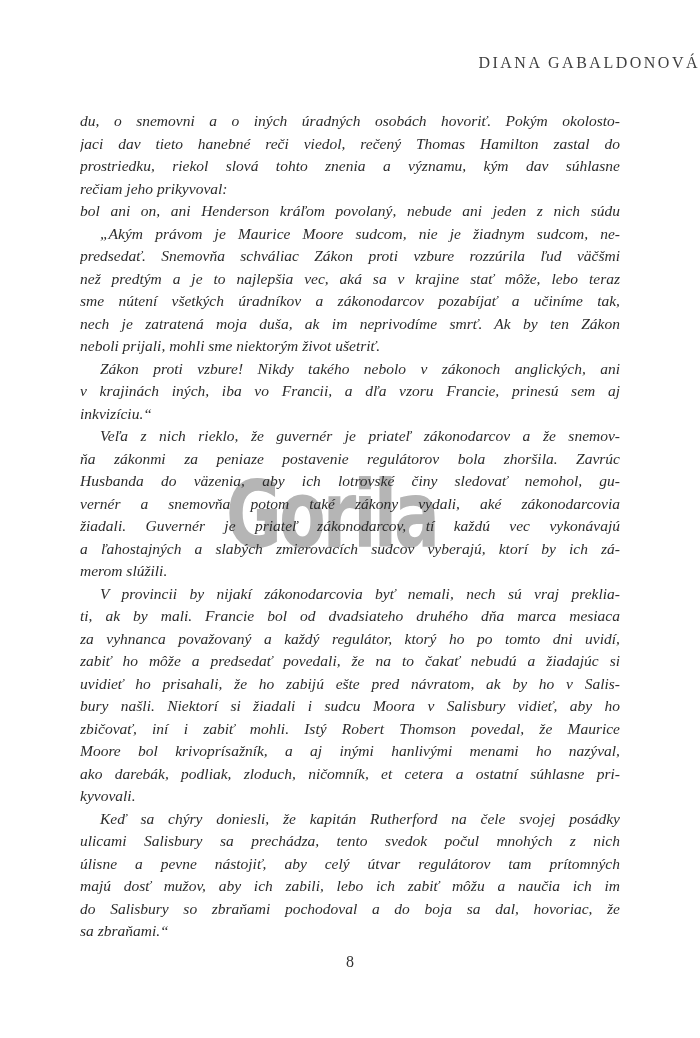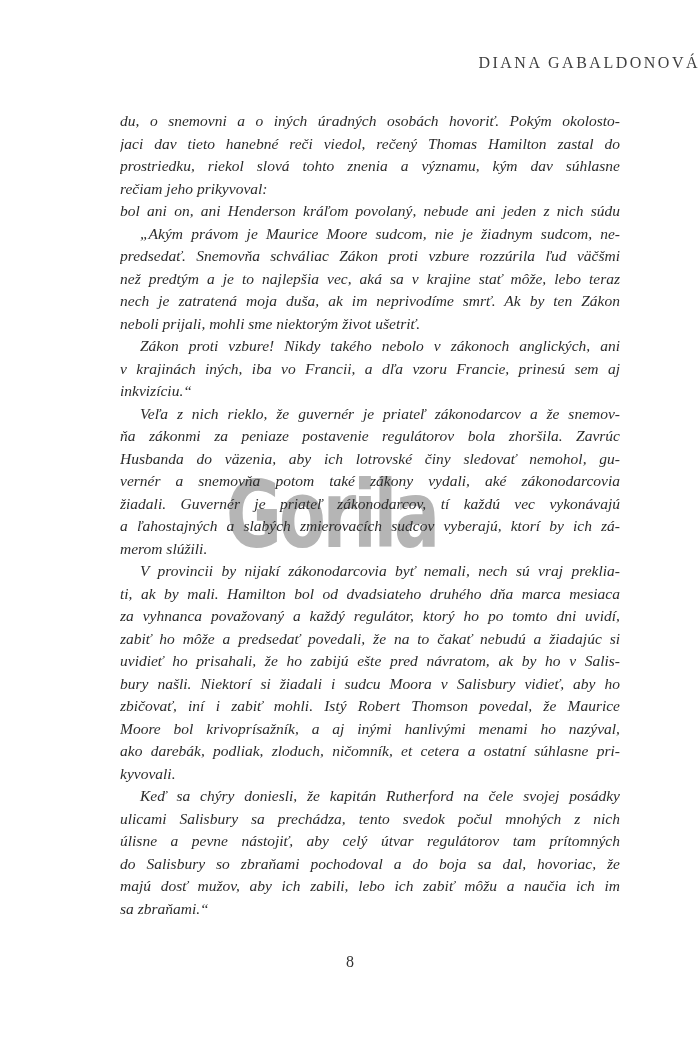--- a/index.html
+++ b/index.html
@@ -53,21 +53,20 @@
     font-size: 15.5px;
     color: #2b2b2b;
   }
   .line {
     height: 22.5px;
     line-height: 22.5px;
     text-align: justify;
     text-align-last: justify;
     overflow: hidden;
     white-space: nowrap;
-    margin-left: 40px;
   }
   .line.indent {
     padding-left: 20px;
   }
   .line.last {
     text-align-last: left;
   }
   .page-number {
     position: absolute;
     top: 953px;
@@ -91,45 +90,46 @@
 
   <div class="body-text">
       <div class="line">du, o snemovni a o iných úradných osobách hovoriť. Pokým okolosto-</div>
       <div class="line">jaci dav tieto hanebné reči viedol, rečený Thomas Hamilton zastal do</div>
       <div class="line">prostriedku, riekol slová tohto znenia a významu, kým dav súhlasne</div>
       <div class="line last">rečiam jeho prikyvoval:</div>
       <div class="line">bol ani on, ani Henderson kráľom povolaný, nebude ani jeden z nich súdu</div>
       <div class="line indent">„Akým právom je Maurice Moore sudcom, nie je žiadnym sudcom, ne-</div>
       <div class="line">predsedať. Snemovňa schváliac Zákon proti vzbure rozzúrila ľud väčšmi</div>
       <div class="line">než predtým a je to najlepšia vec, aká sa v krajine stať môže, lebo teraz</div>
+      <div class="line">sme nútení všetkých úradníkov a zákonodarcov pozabíjať a učiníme tak,</div>
       <div class="line">nech je zatratená moja duša, ak im neprivodíme smrť. Ak by ten Zákon</div>
       <div class="line last">neboli prijali, mohli sme niektorým život ušetriť.</div>
       <div class="line indent">Zákon proti vzbure! Nikdy takého nebolo v zákonoch anglických, ani</div>
       <div class="line">v krajinách iných, iba vo Francii, a dľa vzoru Francie, prinesú sem aj</div>
       <div class="line last">inkvizíciu.“</div>
       <div class="line indent">Veľa z nich rieklo, že guvernér je priateľ zákonodarcov a že snemov-</div>
       <div class="line">ňa zákonmi za peniaze postavenie regulátorov bola zhoršila. Zavrúc</div>
       <div class="line">Husbanda do väzenia, aby ich lotrovské činy sledovať nemohol, gu-</div>
       <div class="line">vernér a snemovňa potom také zákony vydali, aké zákonodarcovia</div>
       <div class="line">žiadali. Guvernér je priateľ zákonodarcov, tí každú vec vykonávajú</div>
       <div class="line">a ľahostajných a slabých zmierovacích sudcov vyberajú, ktorí by ich zá-</div>
       <div class="line last">merom slúžili.</div>
       <div class="line indent">V provincii by nijakí zákonodarcovia byť nemali, nech sú vraj preklia-</div>
-      <div class="line">ti, ak by mali. Hamilton bol od dvadsiateho druhého dňa marca mesiaca</div>
+      <div class="line">ti, ak by mali. Francie bol od dvadsiateho druhého dňa marca mesiaca</div>
       <div class="line">za vyhnanca považovaný a každý regulátor, ktorý ho po tomto dni uvidí,</div>
       <div class="line">zabiť ho môže a predsedať povedali, že na to čakať nebudú a žiadajúc si</div>
       <div class="line">uvidieť ho prisahali, že ho zabijú ešte pred návratom, ak by ho v Salis-</div>
       <div class="line">bury našli. Niektorí si žiadali i sudcu Moora v Salisbury vidieť, aby ho</div>
       <div class="line">zbičovať, iní i zabiť mohli. Istý Robert Thomson povedal, že Maurice</div>
       <div class="line">Moore bol krivoprísažník, a aj inými hanlivými menami ho nazýval,</div>
       <div class="line">ako darebák, podliak, zloduch, ničomník, et cetera a ostatní súhlasne pri-</div>
       <div class="line last">kyvovali.</div>
       <div class="line indent">Keď sa chýry doniesli, že kapitán Rutherford na čele svojej posádky</div>
       <div class="line">ulicami Salisbury sa prechádza, tento svedok počul mnohých z nich</div>
       <div class="line">úlisne a pevne nástojiť, aby celý útvar regulátorov tam prítomných</div>
+      <div class="line">majú dosť mužov, aby ich zabili, lebo ich zabiť môžu a naučia ich im</div>
       <div class="line">do Salisbury so zbraňami pochodoval a do boja sa dal, hovoriac, že</div>
-      <div class="line">majú dosť mužov, aby ich zabili, lebo ich zabiť môžu a naučia ich im</div>
       <div class="line last">sa zbraňami.“</div>
     </div>
 
   <div class="page-number">8</div>
 
 </div>
 
 </body></html>

